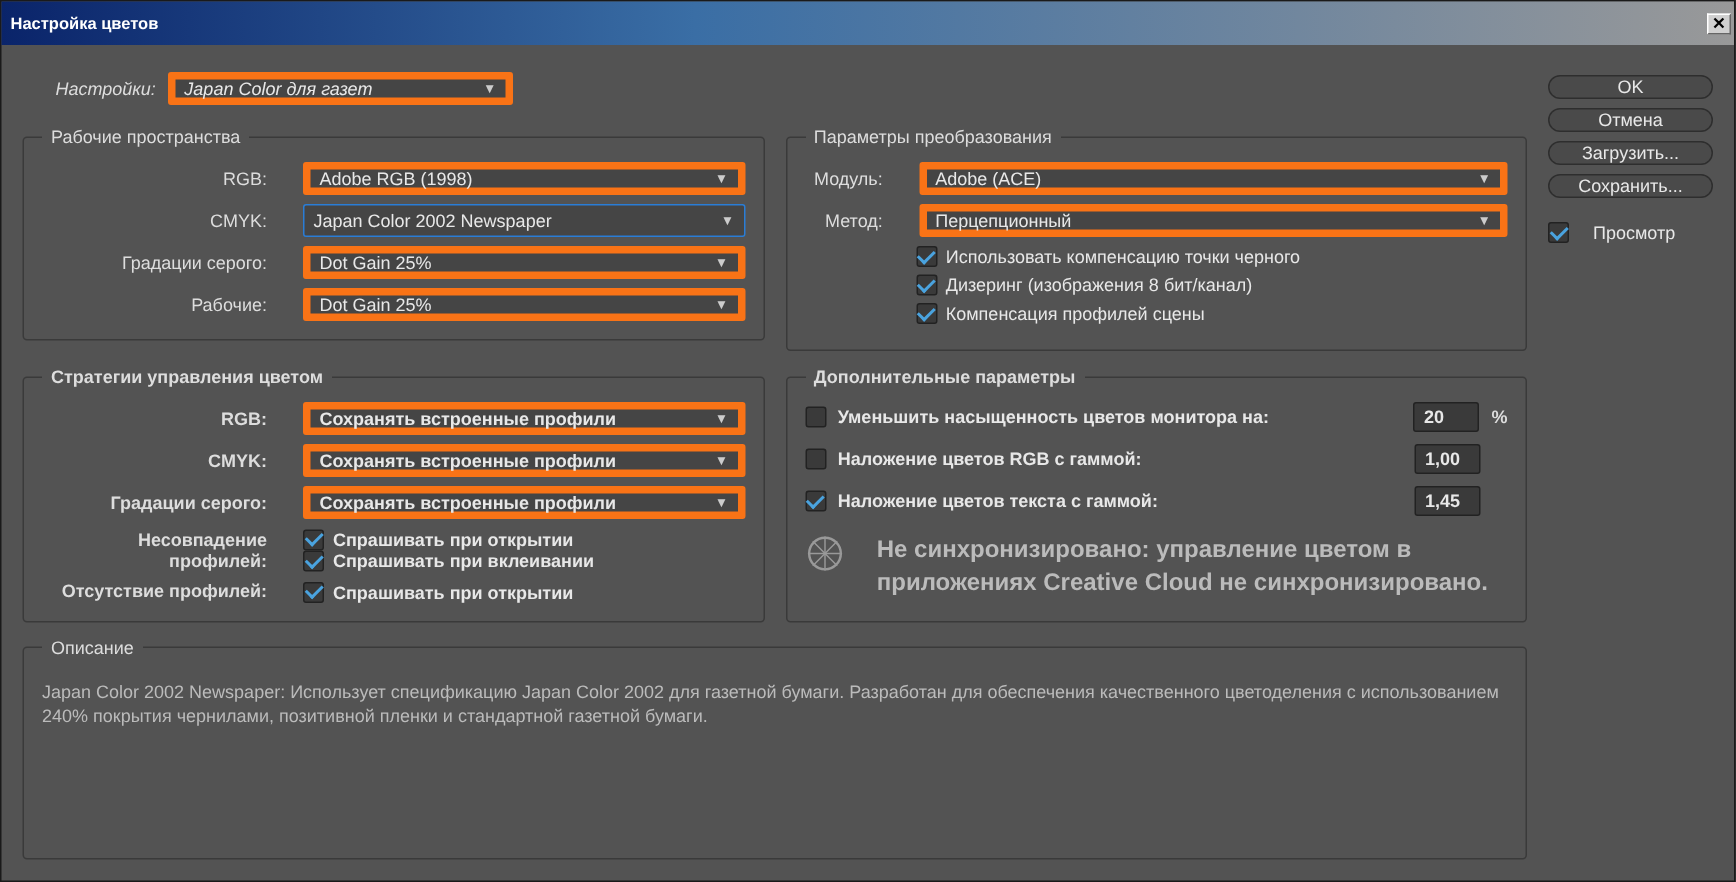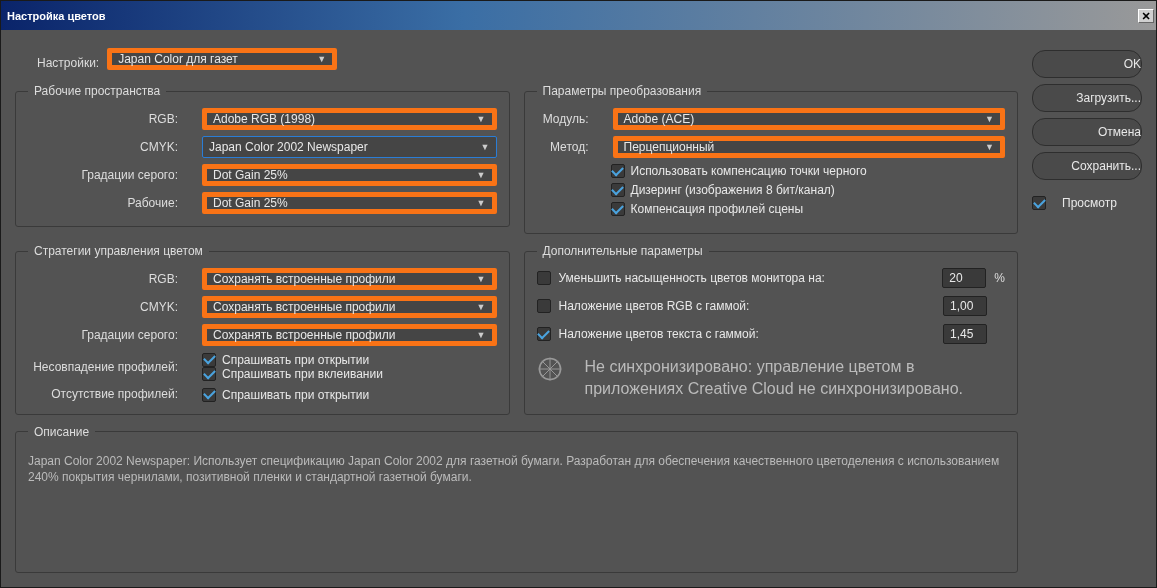--- a/index.html
+++ b/index.html
@@ -58,30 +58,30 @@
     gap: 10px;
   }
   .side-col {
     width: 110px;
     display: flex;
     flex-direction: column;
     gap: 6px;
     padding-top: 8px;
   }
   .btn {
-    height: 28px;
+    height: 16px;
     background: #4a4a4a;
     border: 1px solid #2e2e2e;
     border-radius: 13px;
     color: #e8e8e8;
     font-size: 12px;
     cursor: pointer;
     display: flex;
     align-items: center;
-    justify-content: flex-end;
+    justify-content: center;
   }
   .chk-row {
     display: flex;
     align-items: center;
     gap: 16px;
     margin-top: 10px;
   }
   .chk {
     width: 14px;
     height: 14px;
@@ -155,21 +155,21 @@
     padding: 0 6px;
     display: flex;
     align-items: center;
     border-radius: 2px;
   }
   .two-col {
     display: flex;
     gap: 14px;
   }
   .two-col > div { flex: 1; }
-  .strategy-box fieldset { height: 100%; }
+  .strategy-box fieldset { height: 100%; font-weight: bold; }
   .inline-chk {
     display: inline-flex;
     align-items: center;
     gap: 6px;
     margin-right: 18px;
   }
   .sync-row {
     display: flex;
     gap: 22px;
     margin-top: 12px;
@@ -185,23 +185,24 @@
   }
   .sync-icon svg { width: 26px; height: 26px; }
   .desc-text {
     color: #bbb;
     font-size: 12px;
     line-height: 1.4;
     margin-top: 4px;
   }
   .settings-row {
     display: flex;
-    align-items: flex-end;
+    align-items: center;
     gap: 8px;
     margin: 6px 0 4px 22px;
+    font-style: italic;
   }
   .settings-select { width: 230px; flex: none; }
   .param-chk-row {
     display: flex;
     align-items: center;
     gap: 6px;
     margin: 5px 0 5px 74px;
   }
   .more-row {
     display: flex;
@@ -399,24 +400,24 @@
         <div class="desc-text">Japan Color 2002 Newspaper:  Использует спецификацию Japan Color 2002 для газетной бумаги. Разработан для обеспечения качественного цветоделения с использованием 240% покрытия чернилами, позитивной пленки и стандартной газетной бумаги.</div>
       </fieldset>
 
     </div>
 
     <div class="side-col">
       <div class="btn">
           <span>OK</span>
         </div>
       <div class="btn">
+          <span>Отмена</span>
+        </div>
+      <div class="btn">
           <span>Загрузить...</span>
-        </div>
-      <div class="btn">
-          <span>Отмена</span>
         </div>
       <div class="btn">
           <span>Сохранить...</span>
         </div>
       <div class="chk-row">
         <span class="chk checked"></span>
         <span>Просмотр</span>
       </div>
     </div>
   </div>

